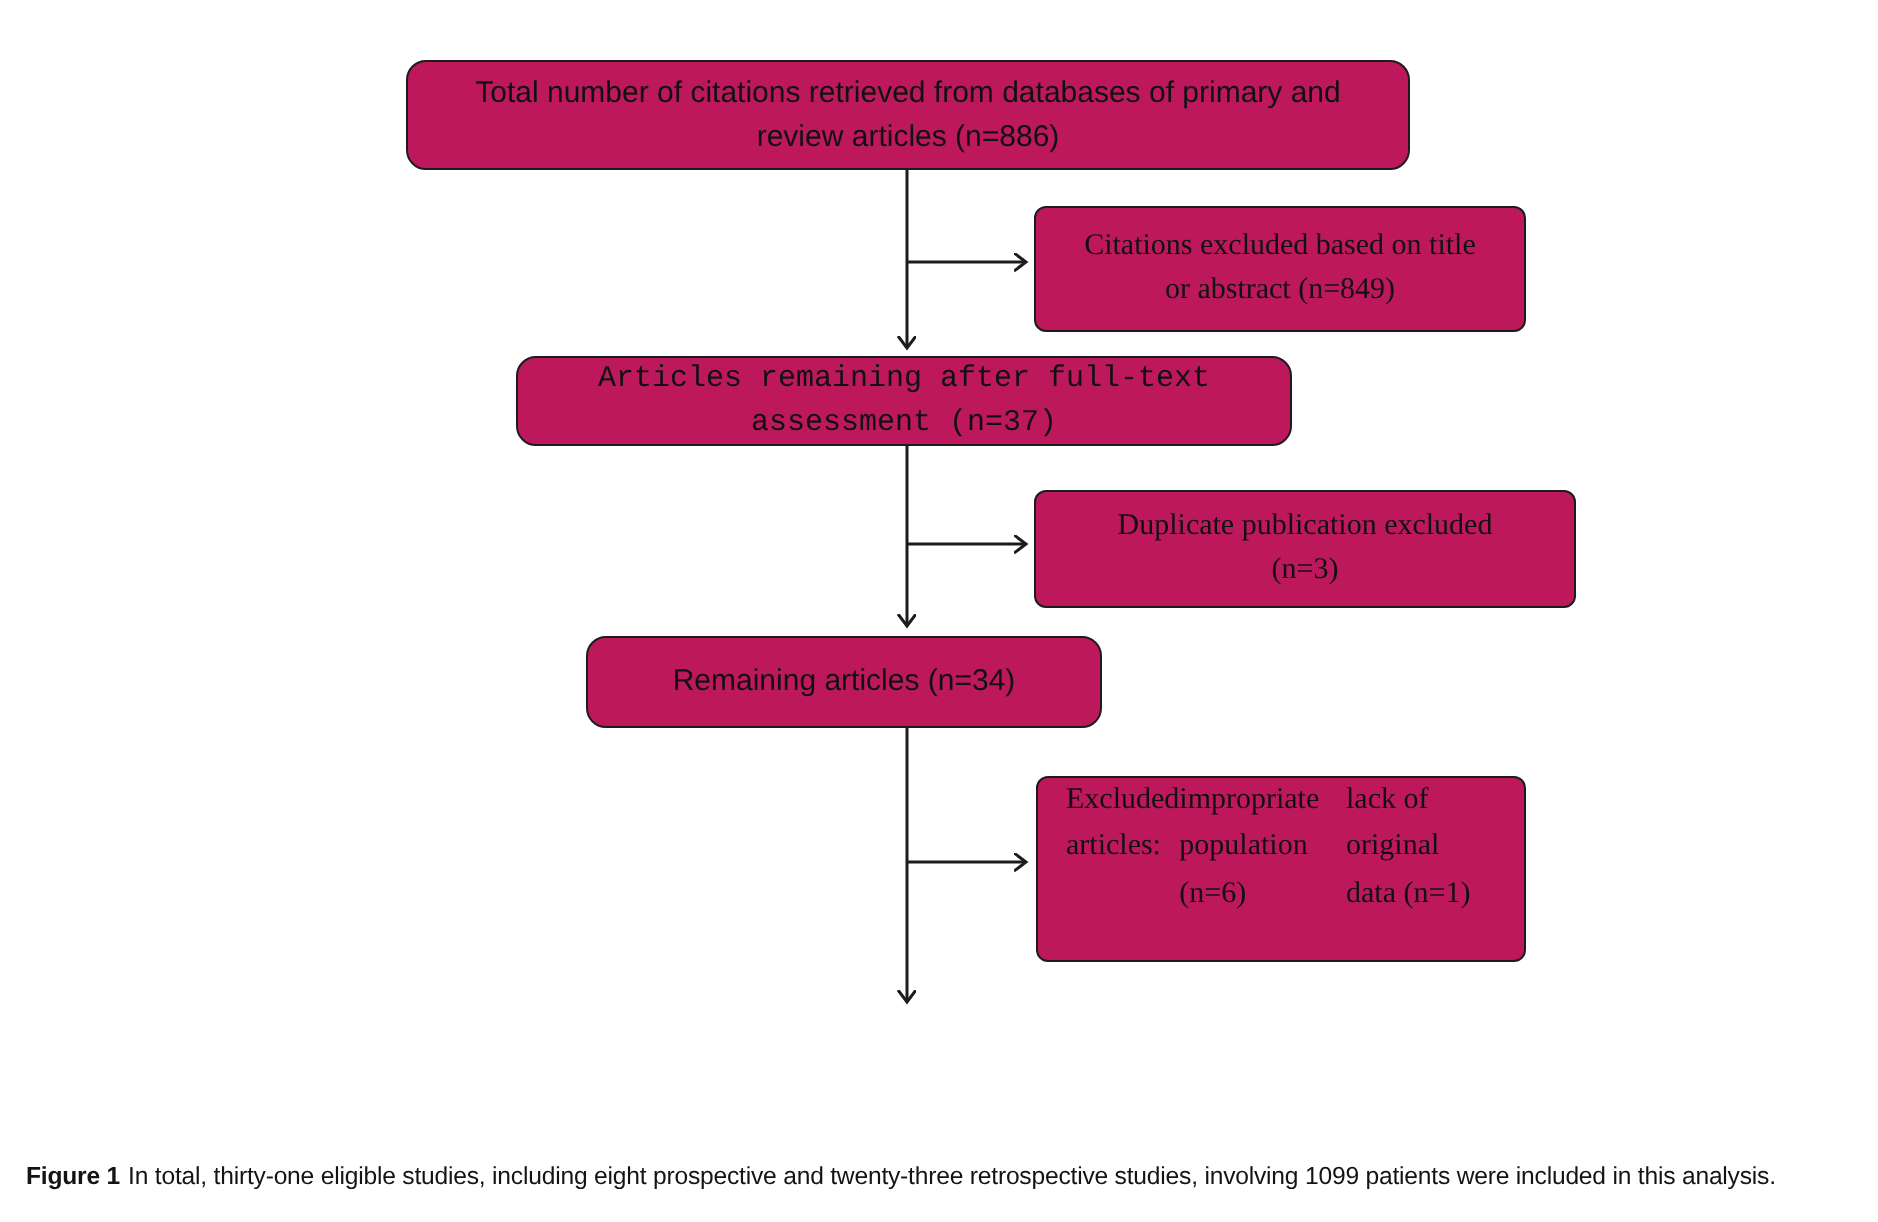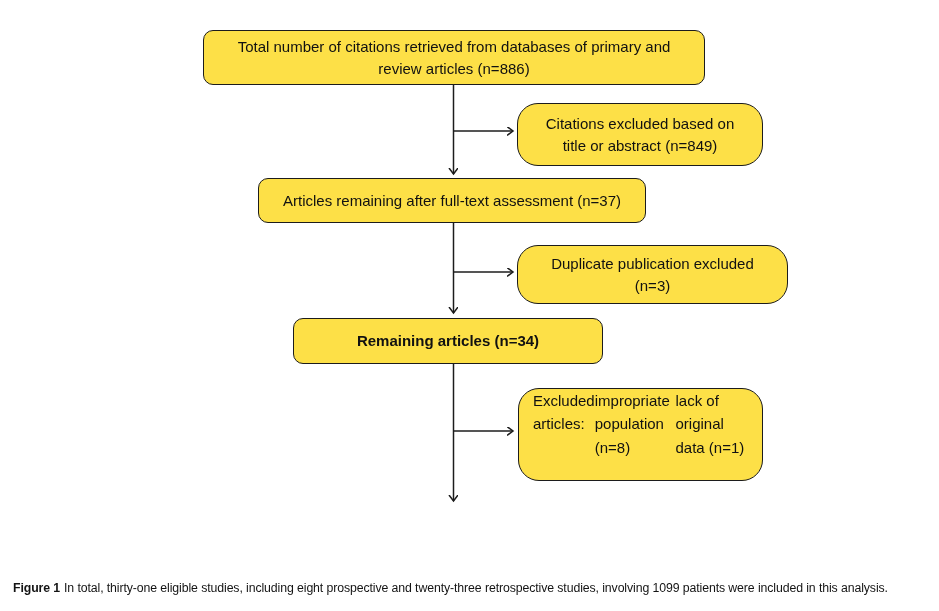--- a/index.html
+++ b/index.html
@@ -8,37 +8,37 @@
     width: 939px; height: 611px;
     font-family: "Liberation Sans", "DejaVu Sans", sans-serif;
     color: #1a1a1a;
     position: relative;
     overflow: hidden;
   }
   .canvas { position: absolute; inset: 0; width: 939px; height: 611px; }
   .connectors { position: absolute; left: 0; top: 0; width: 939px; height: 611px; }
   .node {
     position: absolute;
-    background: #fde047;
+    background: #be185d;
     border: 1.6px solid #1c1c1c;
     display: flex;
     align-items: center;
     justify-content: center;
     text-align: center;
     font-size: 15px;
     line-height: 1.45;
     color: #111111;
   }
   .node.main { border-radius: 10px; }
-  .node.side { border-radius: 21px; }
+  .node.side { border-radius: 6px; font-family: Liberation Serif, serif; }
   .node-total      { left: 203px; top: 30px;  width: 502px; height: 55px; padding: 0 18px; }
   .node-excl-title { left: 517px; top: 103px; width: 246px; height: 63px; padding: 0 16px; }
-  .node-fulltext   { left: 258px; top: 178px; width: 388px; height: 45px; padding: 0 10px; }
+  .node-fulltext   { left: 258px; top: 178px; width: 388px; height: 45px; padding: 0 10px; font-family: Liberation Mono, monospace; }
   .node-duplicate  { left: 517px; top: 245px; width: 271px; height: 59px; padding: 0 24px; }
-  .node-remaining  { left: 293px; top: 318px; width: 310px; height: 46px; padding: 0 10px; font-weight: bold; }
+  .node-remaining  { left: 293px; top: 318px; width: 258px; height: 46px; padding: 0 10px; }
   .node-excl-art   { left: 518px; top: 388px; width: 245px; height: 93px;
                      padding: 0 14px; flex-direction: row; align-items: flex-start;
                      justify-content: center; text-align: left; line-height: 1.55; }
   .node-final      { left: 290px; top: 508px; width: 330px; height: 49px; padding: 0 10px; }
   .caption {
     position: absolute;
     left: 13px; top: 581px; width: 918px;
     font-size: 12.3px;
     letter-spacing: -0.1px;
     line-height: 1.25;
@@ -83,21 +83,21 @@
   <div class="node side node-duplicate">
     <span>Duplicate publication excluded (n=3)</span>
   </div>
 
   <div class="node main node-remaining">
     <span>Remaining articles (n=34)</span>
   </div>
 
   <div class="node side node-excl-art">
     <span>Excluded articles:</span>
-    <span>impropriate population (n=8)</span>
+    <span>impropriate population (n=6)</span>
     <span>lack of original data (n=1)</span>
   </div>
 
 
   <div class="caption">
     <span class="cap-label">Figure 1</span><span>In total, thirty-one eligible studies, including eight prospective and twenty-three retrospective studies, involving 1099 patients were included in this analysis.</span>
   </div>
 
 </div>
 

